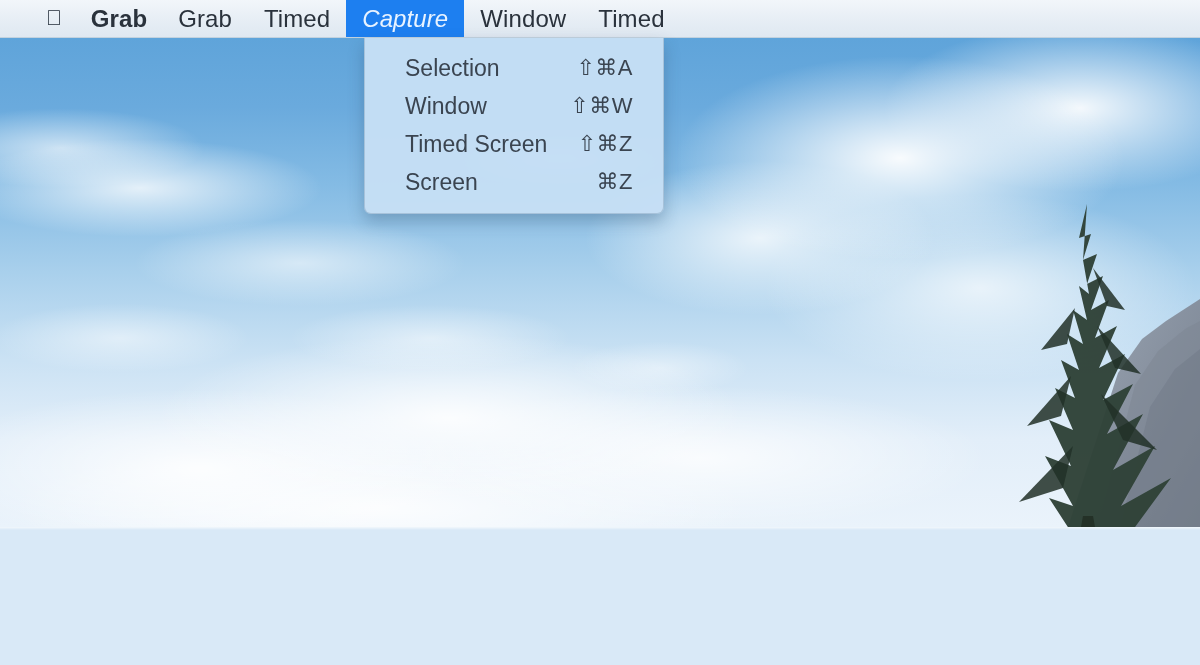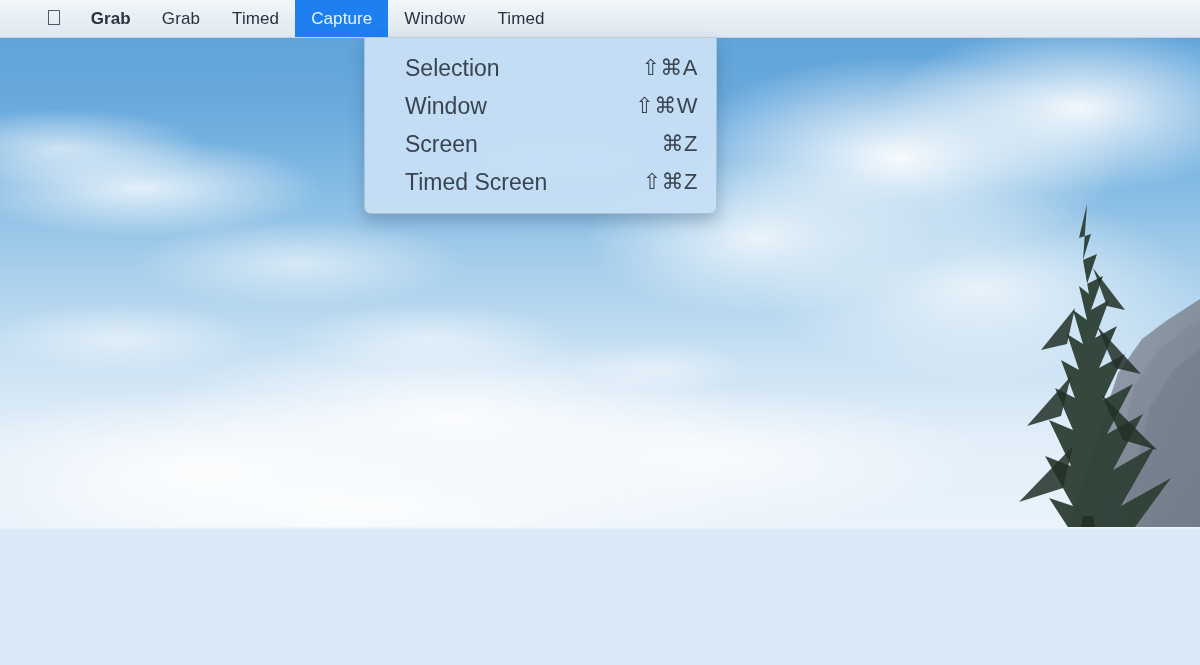--- a/index.html
+++ b/index.html
@@ -134,41 +134,42 @@
   .apple-glyph {
     font-size: 21px;
     line-height: 1;
     color: #1d2733;
     transform: translateY(-1px);
   }
   .menu-title {
     display: flex;
     align-items: center;
     padding: 0 16px;
-    font-size: 17px;
+    font-size: 24px;
     color: #2a323c;
     letter-spacing: 0.1px;
     white-space: nowrap;
   }
   .menu-title.app-name {
     font-weight: bold;
     padding: 0 15px;
   }
   .menu-title.active {
     background: #1d7ff0;
     color: #e8f3ff;
+    font-style: italic;
   }
 
   
   #capture-menu {
     position: absolute;
     left: 364px;
     top: 38px;
-    width: 353px;
-    padding: 11px 0 12px 0;
+    width: 300px;
+    padding: 11px 12px 12px 0;
     background: rgba(198, 223, 245, 0.96);
     border: 1px solid rgba(163, 190, 214, 0.85);
     border-top: none;
     border-bottom-left-radius: 7px;
     border-bottom-right-radius: 7px;
     box-shadow: 0 7px 16px rgba(40, 70, 100, 0.30);
     box-sizing: border-box;
     z-index: 25;
   }
   .menu-row {
@@ -261,24 +262,24 @@
       <span class="menu-row-label">Selection</span>
       <span class="menu-row-shortcut">⇧⌘A</span>
     </div>
 
     <div class="menu-row">
       <span class="menu-row-label">Window</span>
       <span class="menu-row-shortcut">⇧⌘W</span>
     </div>
 
     <div class="menu-row">
+      <span class="menu-row-label">Timed Screen</span>
+      <span class="menu-row-shortcut">⇧⌘Z</span>
+    </div>
+
+    <div class="menu-row">
       <span class="menu-row-label">Screen</span>
       <span class="menu-row-shortcut">⌘Z</span>
     </div>
 
-    <div class="menu-row">
-      <span class="menu-row-label">Timed Screen</span>
-      <span class="menu-row-shortcut">⇧⌘Z</span>
-    </div>
-
   </div>
 
 </div>
 
 </body></html>

